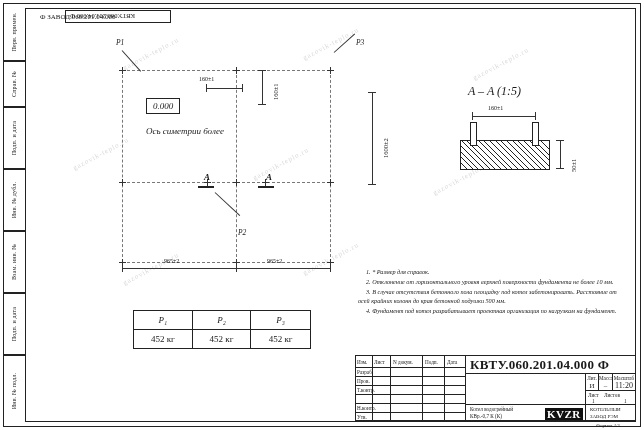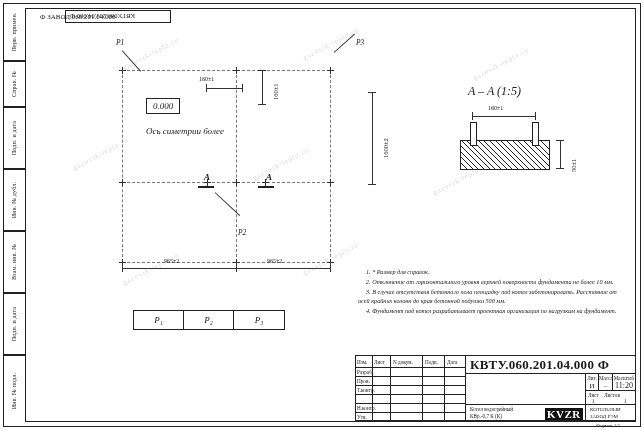--- a/index.html
+++ b/index.html
@@ -225,26 +225,31 @@
   <div class="hl" style="left:472px;top:116px;width:63px;"></div>
   <div class="vl" style="left:472px;top:112px;height:8px;"></div>
   <div class="vl" style="left:535px;top:112px;height:8px;"></div>
   <div class="lbl" style="left:488px;top:105px;font-size:6px;">160±1</div>
 
   <div class="vl" style="left:560px;top:140px;height:28px;"></div>
   <div class="hl" style="left:556px;top:140px;width:8px;"></div>
   <div class="hl" style="left:556px;top:168px;width:8px;"></div>
   <div class="vlbl" style="left:570px;top:172px;">50±1</div>
 
-  <table class="ptable" style="left:133px;top:310px;width:152px;">
+  <table class="ptable" style="left:133px;top:310px;width:178px;">
     <tbody>
         <tr>
       <td class="h" style="width:59px;">P₁</td>
       <td class="h" style="width:59px;">P₂</td>
       <td class="h" style="width:60px;">P₃</td>
+    </tr>
+    <tr>
+      <td>452 кг</td>
+      <td>452 кг</td>
+      <td>452 кг</td>
     </tr>
   </tbody>
     </table>
 
   <div class="notes" style="left:358px;top:268px;">
     <p>1. * Размер для справок.</p>
     <p>2. Отклонение от горизонтального уровня верхней поверхности фундамента не более 10 мм.</p>
     <p>3. В случае отсутствия бетонного пола площадку под котел забетонировать. Расстояние от осей крайних колонн до края бетонной подушки 500 мм.</p>
     <p>4. Фундамент под котел разрабатывает проектная организация по нагрузкам на фундамент.</p>
   </div>

